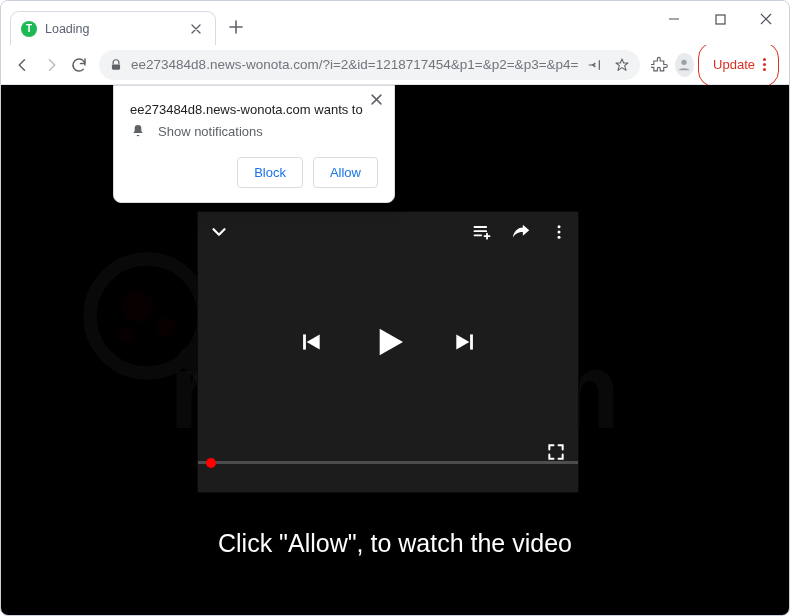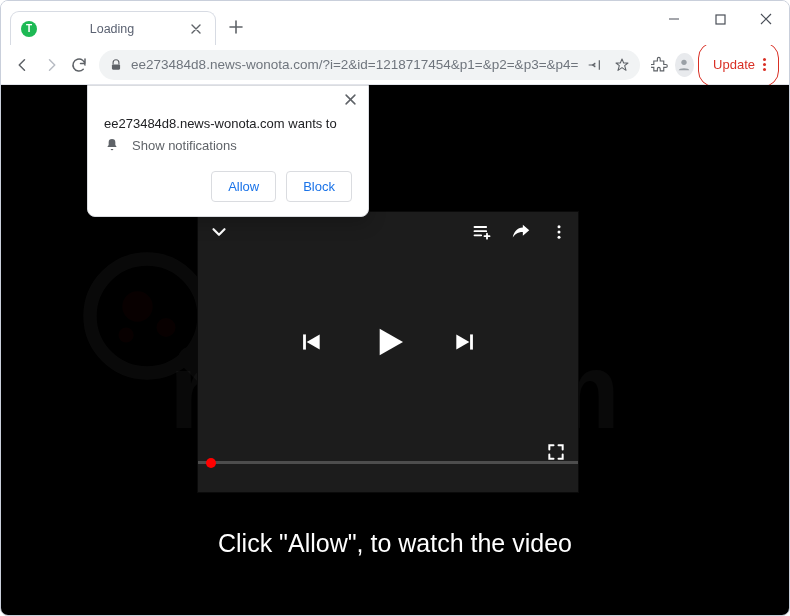--- a/index.html
+++ b/index.html
@@ -5,21 +5,21 @@
   * { box-sizing: border-box; margin: 0; padding: 0; }
   body { font-family: "Segoe UI", Arial, sans-serif; width: 790px; height: 616px; overflow: hidden; background: #fff; }
 
   .window { width: 790px; height: 616px; border: 1px solid #c9cfdb; border-radius: 8px; overflow: hidden; position: relative; display: flex; flex-direction: column; background: #fff; }
 
   
   .titlebar { height: 44px; background: #fff; display: flex; align-items: flex-end; position: relative; border-bottom: 0; }
   .tab-strip { display: flex; align-items: flex-end; height: 100%; padding-left: 9px; }
   .tab { height: 34px; width: 206px; background: #ffffff; border: 1px solid #d7dbe3; border-bottom: none; border-top-left-radius: 9px; border-top-right-radius: 9px; display: flex; align-items: center; padding: 0 10px; gap: 8px; position: relative; margin-top: 8px; }
   .tab .favicon { width: 16px; height: 16px; border-radius: 50%; background: #1db954; display: inline-flex; align-items: center; justify-content: center; color: #fff; font-size: 10px; font-weight: 700; }
-  .tab .tab-title { flex: 1; font-size: 12.5px; color: #5b6272; overflow: hidden; white-space: nowrap; text-overflow: ellipsis; text-align: center; }
+  .tab .tab-title { flex: 1; font-size: 12.5px; color: #5b6272; overflow: hidden; white-space: nowrap; text-overflow: ellipsis; }
   .tab .tab-close { color: #5b6272; font-size: 12px; padding: 2px 4px; }
   .newtab { width: 28px; height: 28px; border-radius: 50%; display: flex; align-items: center; justify-content: center; color: #5b6272; font-size: 18px; margin: 0 6px 4px 6px; }
 
   .window-controls { position: absolute; right: 0; top: 0; height: 36px; display: flex; align-items: center; }
   .win-btn { width: 46px; height: 36px; display: flex; align-items: center; justify-content: center; color: #4a4f58; }
   .win-btn svg { display: block; }
 
   
   .toolbar { height: 40px; background: #fff; display: flex; align-items: center; padding: 0 10px; gap: 4px; border-bottom: 1px solid #e2e4ea; }
   .tb-btn { width: 30px; height: 30px; display: flex; align-items: center; justify-content: center; color: #585c63; border-radius: 50%; }
@@ -50,21 +50,21 @@
   .player-top .right { display: flex; align-items: center; gap: 18px; color: #fff; }
   .player-mid { flex: 1; display: flex; align-items: center; justify-content: center; gap: 44px; color: #fff; height: 180px; }
   .play-big svg, .prev svg, .next svg { display: block; }
   .player-bottom { height: 40px; display: flex; align-items: center; justify-content: flex-end; padding: 0 12px; color: #fff; }
   .progress { position: absolute; left: 0; right: 0; bottom: 28px; height: 3px; background: rgba(255,255,255,0.22); }
   .progress .dot { position: absolute; left: 8px; top: -3.5px; width: 10px; height: 10px; background: #ff0000; border-radius: 50%; }
 
   .caption { position: absolute; width: 100%; text-align: center; top: 444px; color: #fff; font-size: 25px; font-family: Arial, sans-serif; }
 
   
-  .perm-popup { position: absolute; left: 86px; top: 0px; width: 282px; background: #fff; border: 1px solid #dadce0; border-radius: 0 0 8px 8px; box-shadow: 0 6px 18px rgba(0,0,0,.22); padding: 30px 16px 14px 16px; z-index: 50; }
+  .perm-popup { position: absolute; left: 112px; top: 0px; width: 282px; background: #fff; border: 1px solid #dadce0; border-radius: 0 0 8px 8px; box-shadow: 0 6px 18px rgba(0,0,0,.22); padding: 16px 16px 14px 16px; z-index: 50; }
   .perm-popup .perm-close { position: absolute; right: 8px; top: 6px; color: #5f6368; font-size: 16px; padding: 2px 4px; }
   .perm-title { font-size: 13px; color: #202124; }
   .perm-row { display: flex; align-items: center; gap: 12px; margin-top: 6px; color: #5f6368; font-size: 13px; }
   .perm-actions { display: flex; justify-content: flex-end; gap: 10px; margin-top: 18px; }
   .perm-btn { border: 1px solid #dadce0; border-radius: 4px; padding: 7px 16px; font-size: 13px; color: #1a73e8; background: #fff; }
 
   svg { display: block; }
 </style>
 </head>
 <body>
@@ -262,19 +262,19 @@
       <div class="perm-row">
         <span>
           <svg width="16" height="16" viewBox="0 0 24 24">
               <path d="M12 3a5 5 0 00-5 5v4l-2 3h14l-2-3V8a5 5 0 00-5-5z" fill="#5f6368"></path>
               <path d="M10 18a2 2 0 004 0" fill="#5f6368"></path>
             </svg>
         </span>
         <span>Show notifications</span>
       </div>
       <div class="perm-actions">
+        <button class="perm-btn">Block</button>
         <button class="perm-btn">Allow</button>
-        <button class="perm-btn">Block</button>
       </div>
     </div>
 
   </div>
 </div>
 
 </body></html>

